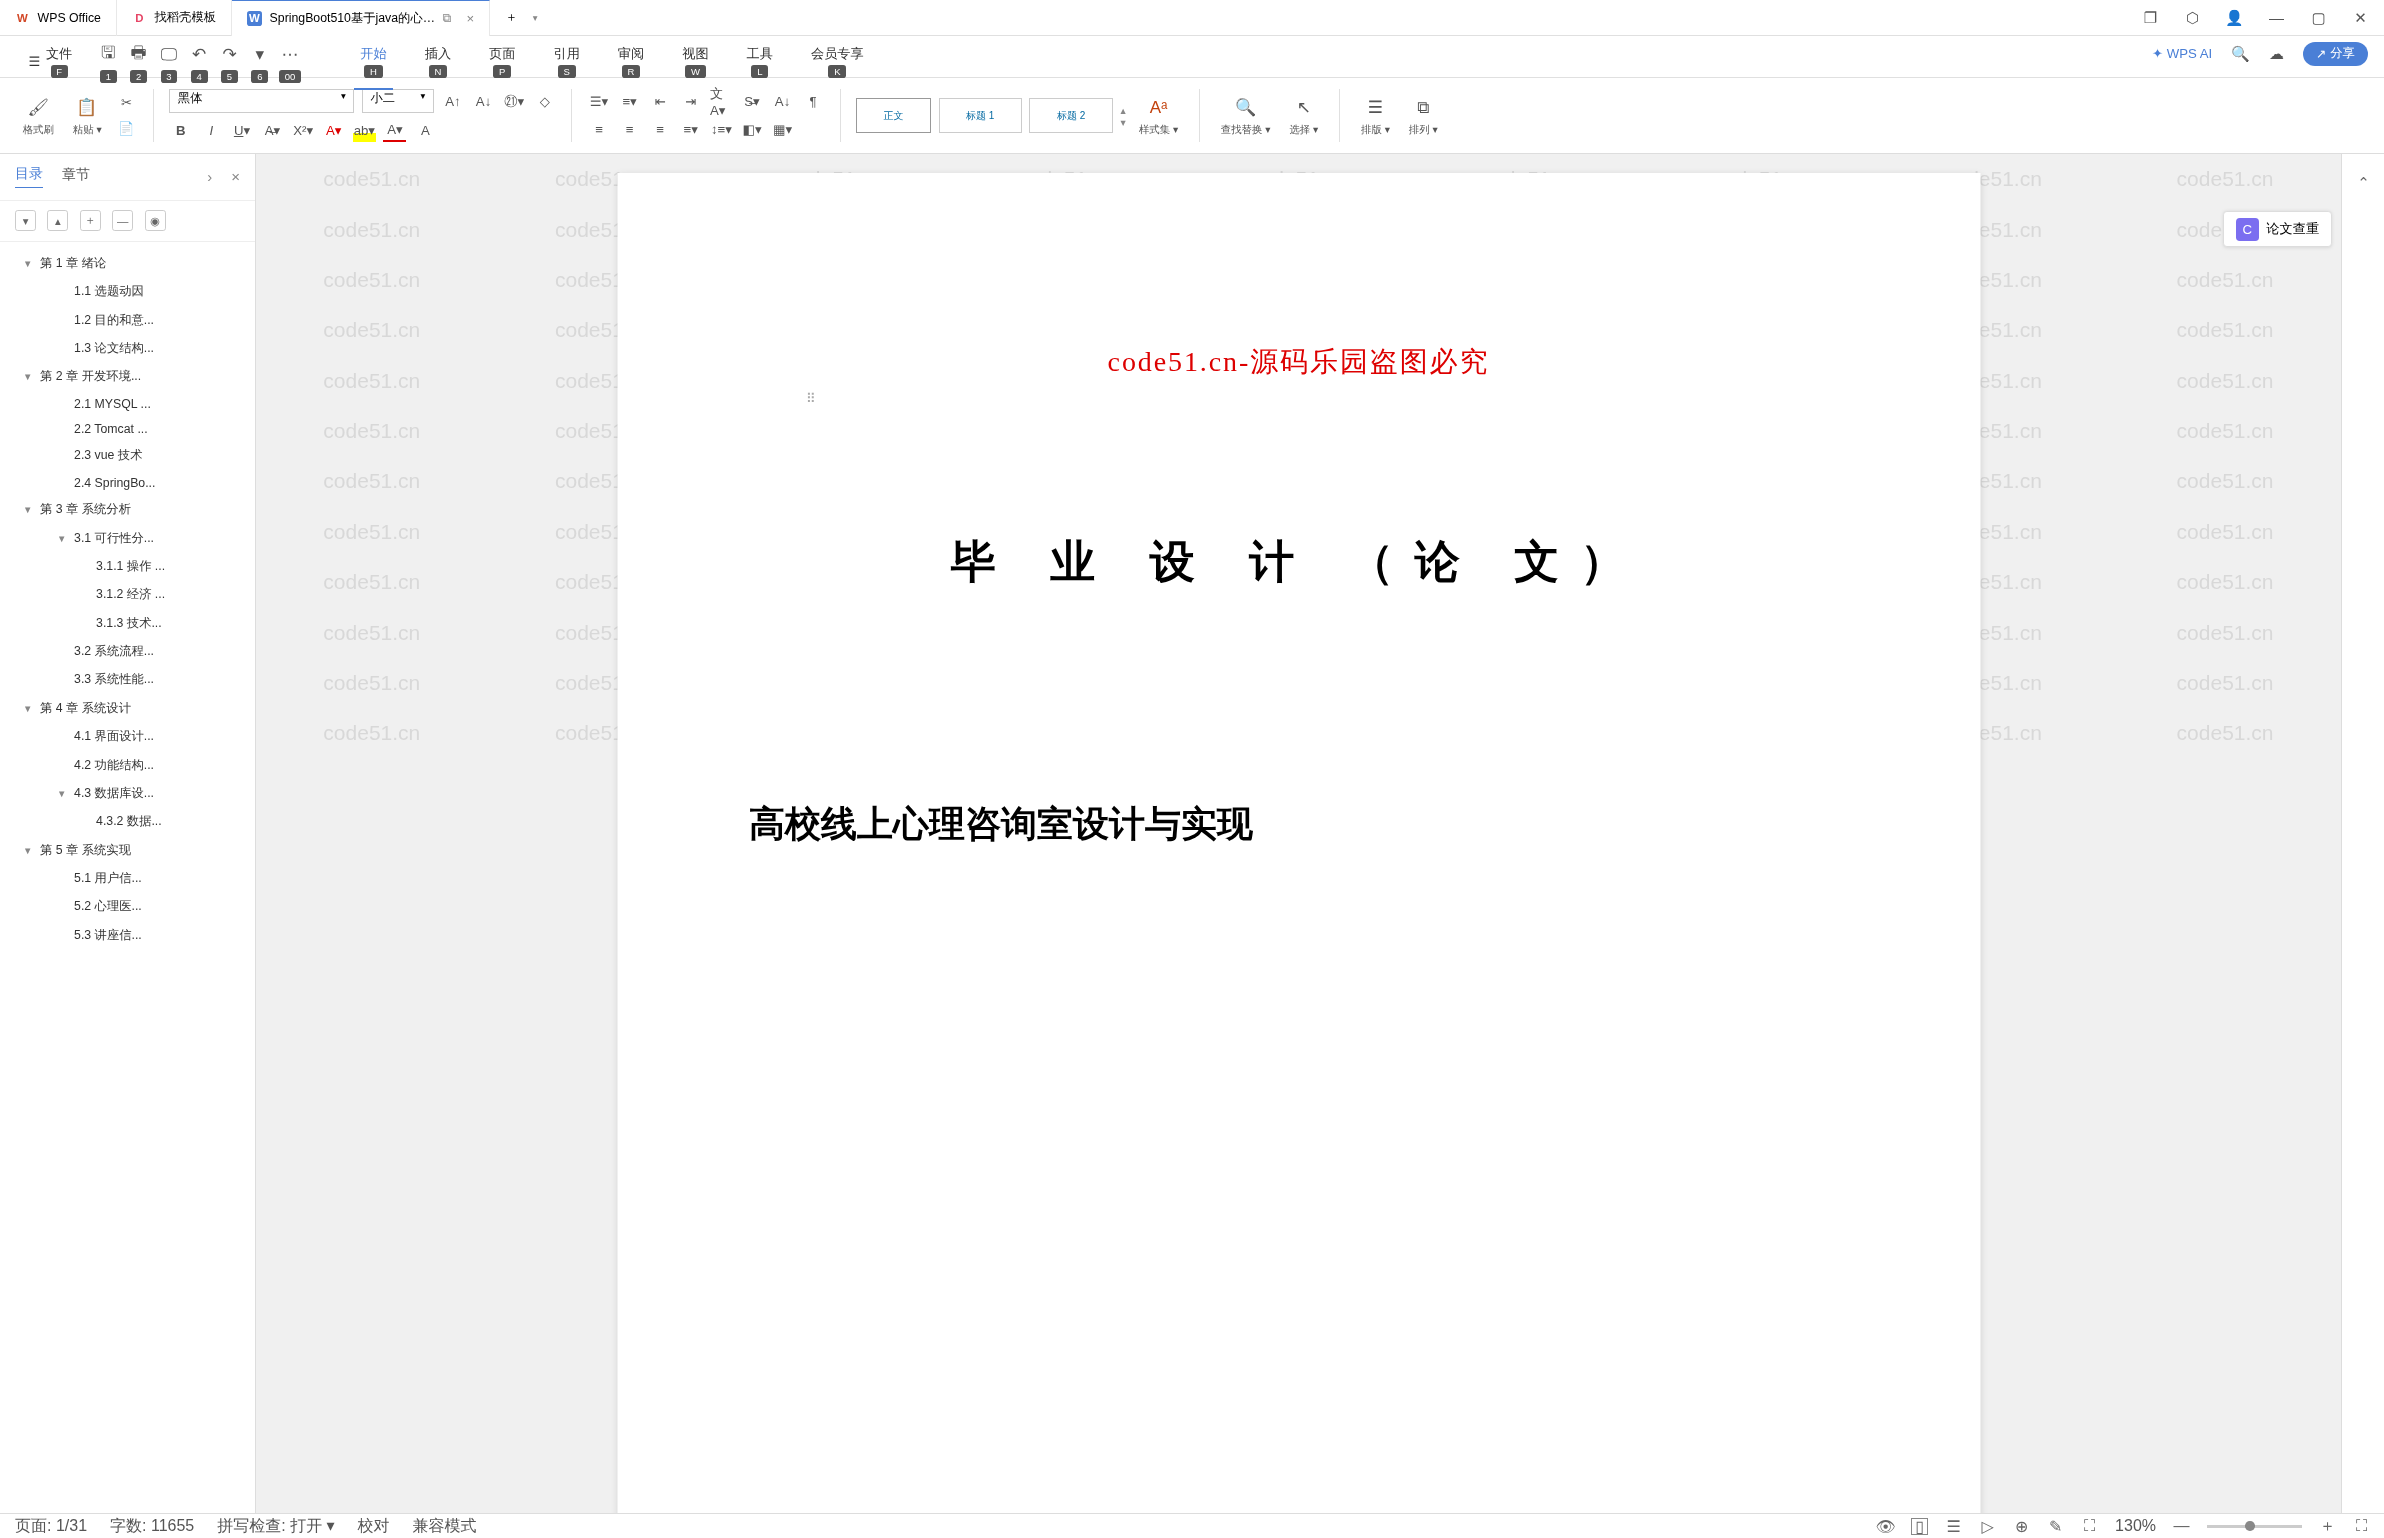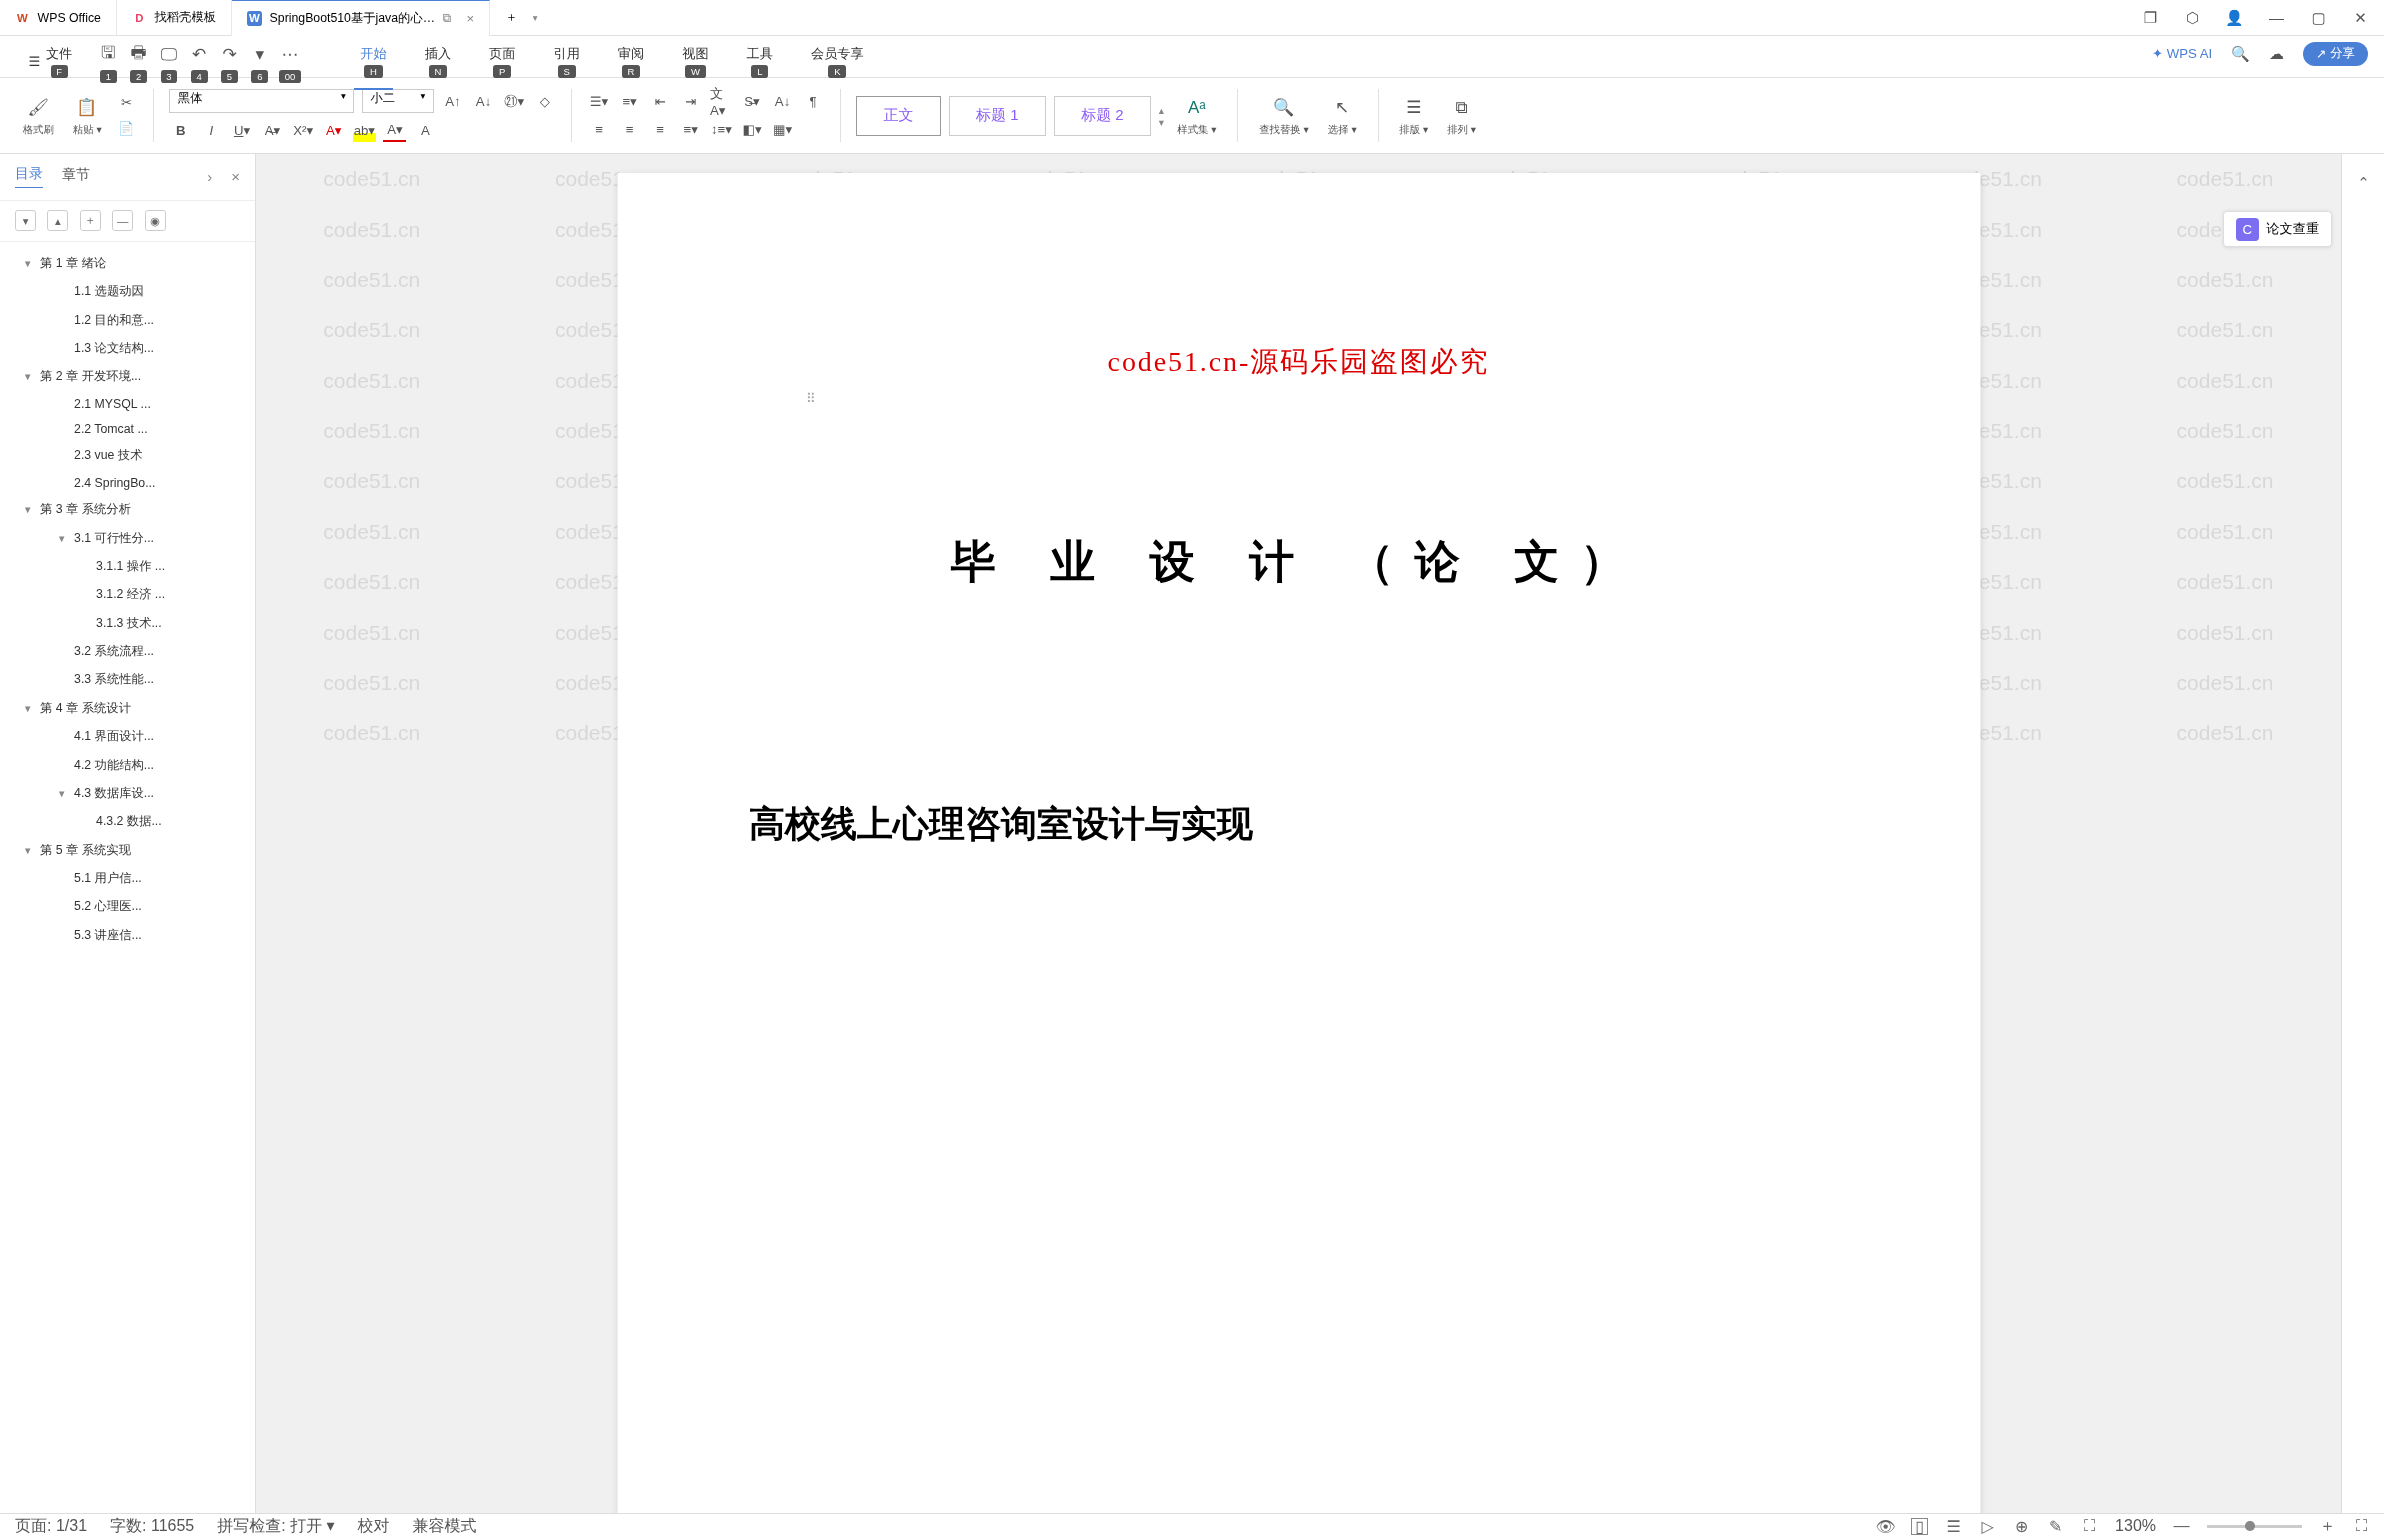--- a/index.html
+++ b/index.html
@@ -26,21 +26,21 @@
 .toolbar{height:76px;background:#fff;display:flex;align-items:center;padding:0 17px;gap:7.6px;border-bottom:0.9px solid #ddd}
 .tool-group{display:flex;flex-direction:column;align-items:center;gap:1.9px;padding:0 5.7px}
 .tool-lbl{font-size:10.4px;color:#555}
 .tool-ico{width:26.5px;height:26.5px;display:flex;align-items:center;justify-content:center;font-size:17px;color:#555}
 .divider{width:0.9px;height:53px;background:#e0e0e0;margin:0 7.6px}
 .font-sel{height:24.6px;border:0.9px solid #ccc;padding:0 7.6px;font-size:12.3px;background:#fff;display:flex;align-items:flex-start;gap:15px}
 .font-sel.name{width:185px}
 .font-sel.size{width:72px}
 .fmt-row{display:flex;gap:7.6px;align-items:center}
 .fmt-btn{width:23px;height:23px;display:flex;align-items:center;justify-content:center;font-size:13.2px;color:#555}
-.style-box{border:0.9px solid #ccc;padding:9.5px 26.5px;font-size:15px;color:#8b5cf6;background:#fff}
+.style-box{border:0.9px solid #ccc;padding:9.5px 26.5px;font-size:10px;color:#0369a1;background:#fff}
 .style-box.sel{border:0.9px solid #999}
 .workspace{display:flex;height:calc(100% - 36px - 42px - 76px - 26.5px)}
 .nav-panel{width:256px;background:#fff;border-right:0.9px solid #ddd;display:flex;flex-direction:column}
 .nav-tabs{display:flex;align-items:center;padding:11.4px 15px;gap:19px;border-bottom:0.9px solid #eee}
 .nav-tab{font-size:14px;color:#555;padding-bottom:3.8px}
 .nav-tab.active{color:#4a7fd6;border-bottom:1.9px solid #4a7fd6;font-weight:400}
 .nav-ctrl{display:flex;gap:11.4px;padding:9.5px 15px;border-bottom:0.9px solid #eee}
 .nav-ctrl-btn{width:21px;height:21px;border:0.9px solid #ccc;border-radius:2.8px;display:flex;align-items:center;justify-content:center;font-size:11.4px;color:#666}
 .outline{flex:1;overflow-y:auto;padding:7.6px 0}
 .ol-item{padding:5.7px 15px;font-size:12.3px;color:#333;display:flex;align-items:center;gap:5.7px;cursor:pointer}
@@ -229,21 +229,21 @@
   <div style="display:flex;align-items:center;gap:7.6px">
     <div class="style-box sel">正文</div>
     <div class="style-box">标题 1</div>
     <div class="style-box">标题 2</div>
     <div style="display:flex;flex-direction:column;color:#888;font-size:10.4px">
         <span>▴</span>
         <span>▾</span>
       </div>
   </div>
   <div class="tool-group">
-    <span class="tool-ico" style="color:#0f766e">Aᵃ</span>
+    <span class="tool-ico" style="color:#c2410c">Aᵃ</span>
     <span class="tool-lbl"><span>样式集</span> ▾</span>
   </div>
   <div class="divider"></div>
   <div class="tool-group">
     <span class="tool-ico">🔍</span>
     <span class="tool-lbl"><span>查找替换</span> ▾</span>
   </div>
   <div class="tool-group">
     <span class="tool-ico">↖</span>
     <span class="tool-lbl"><span>选择</span> ▾</span>

